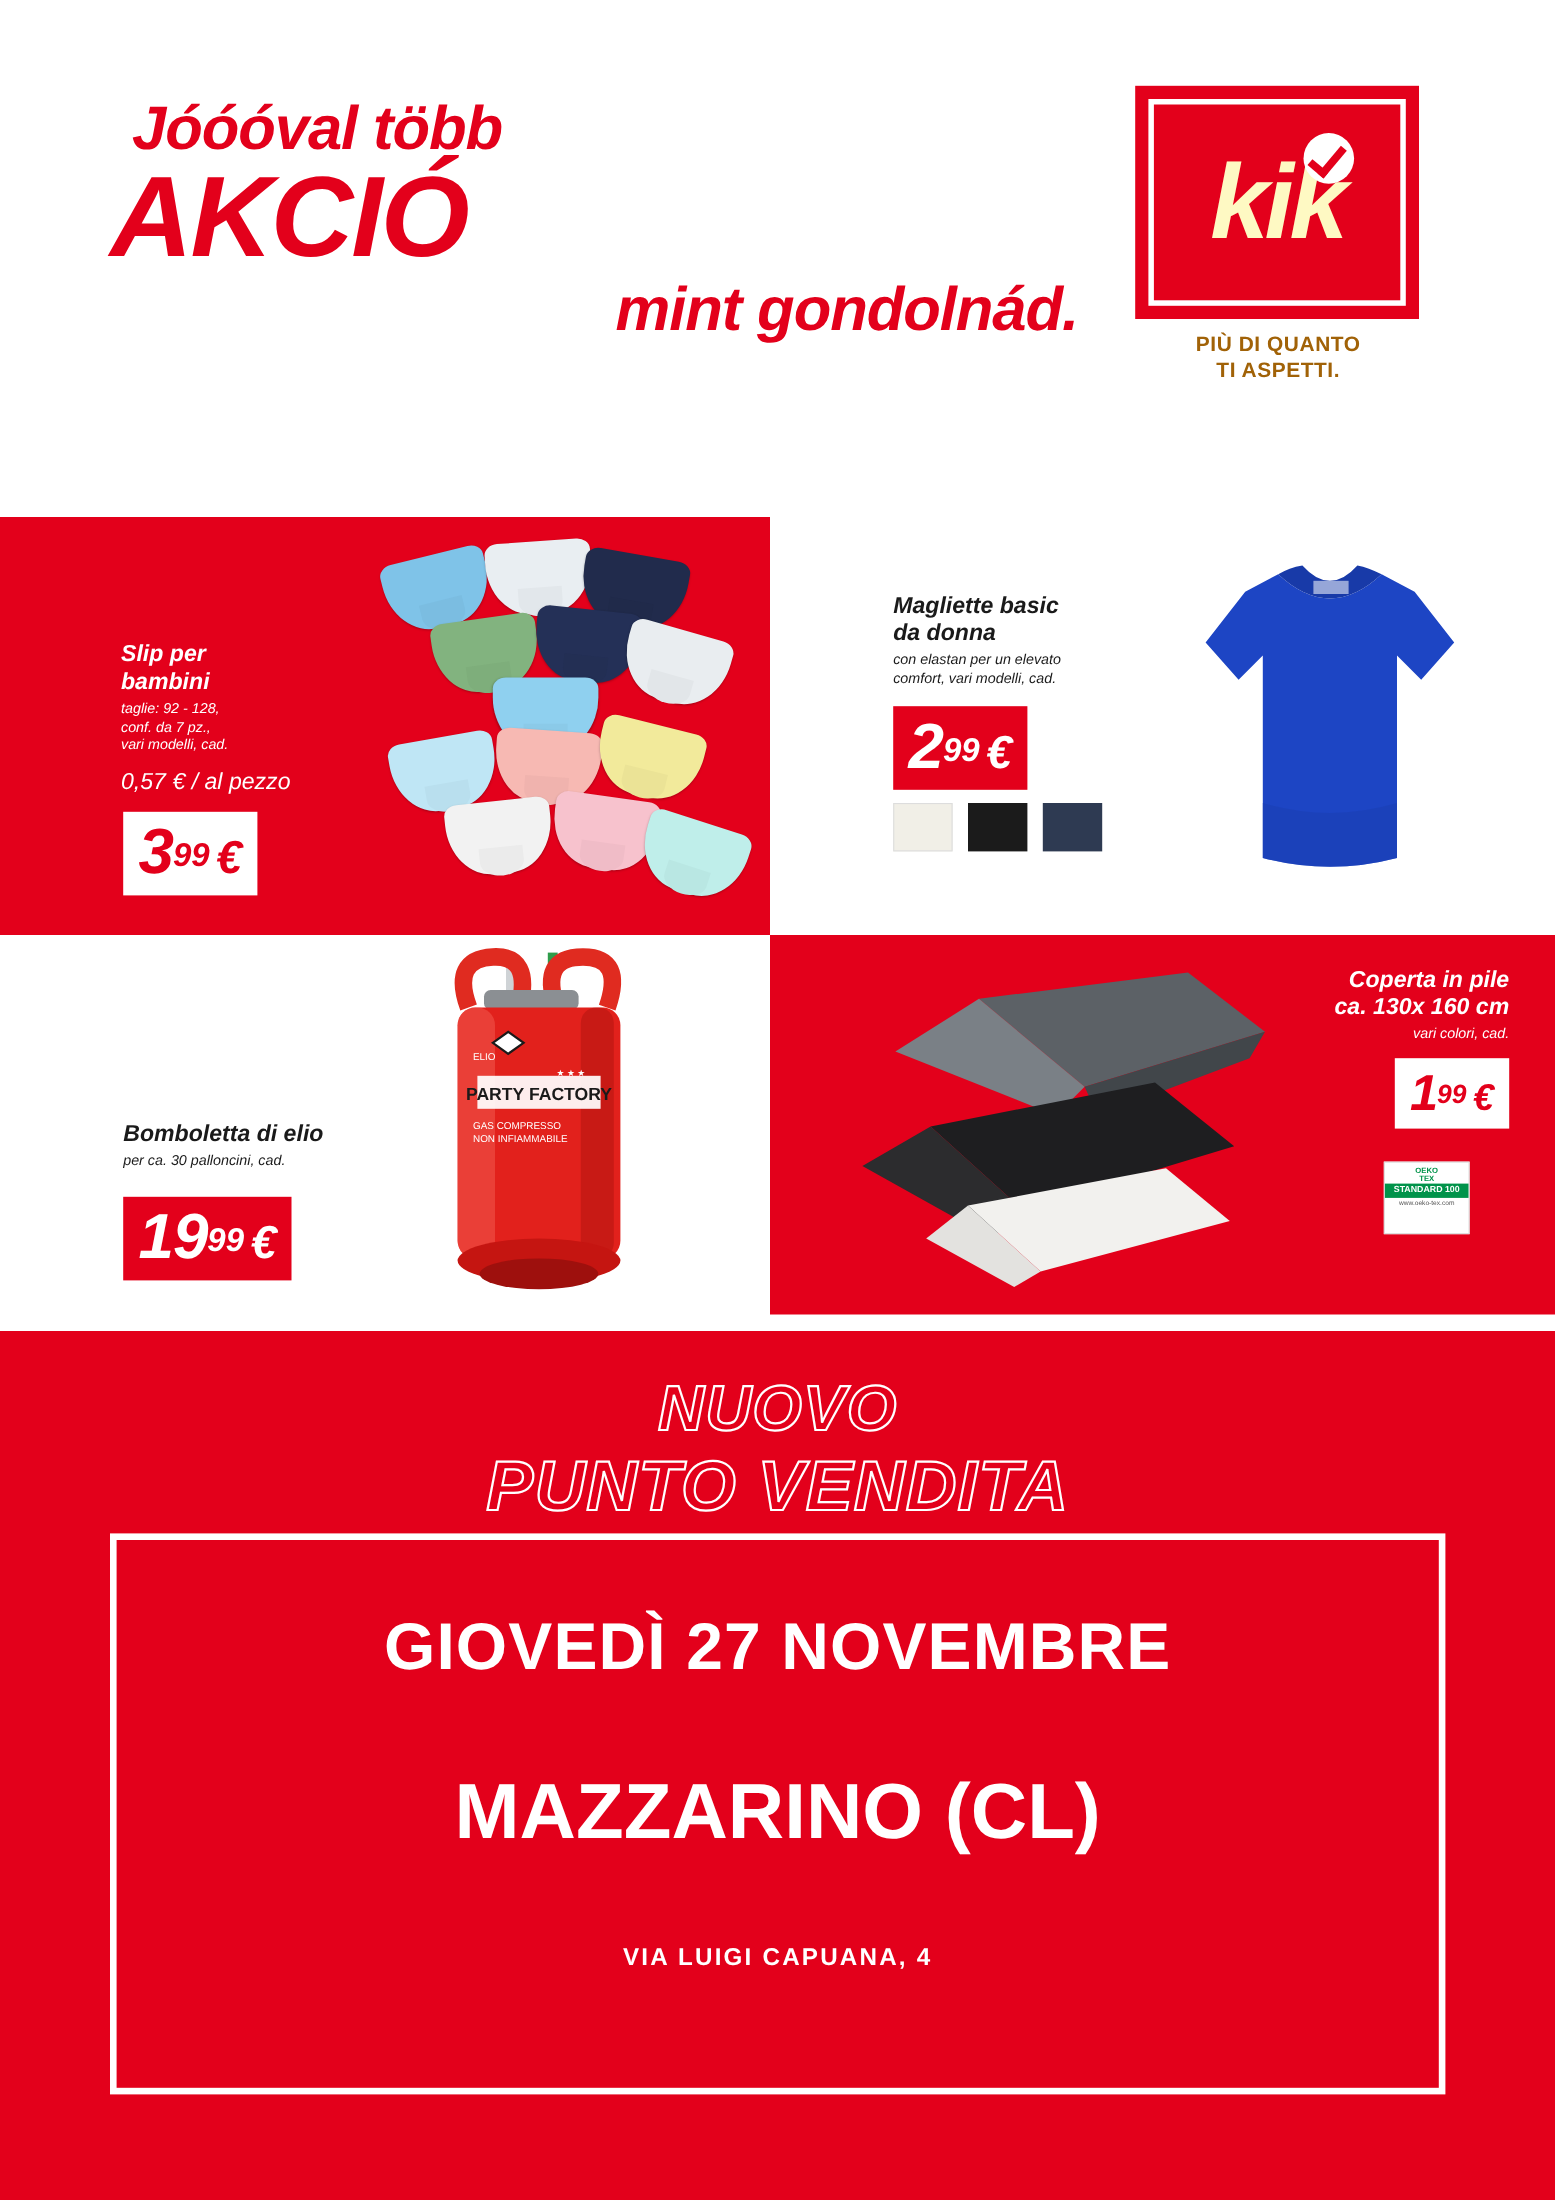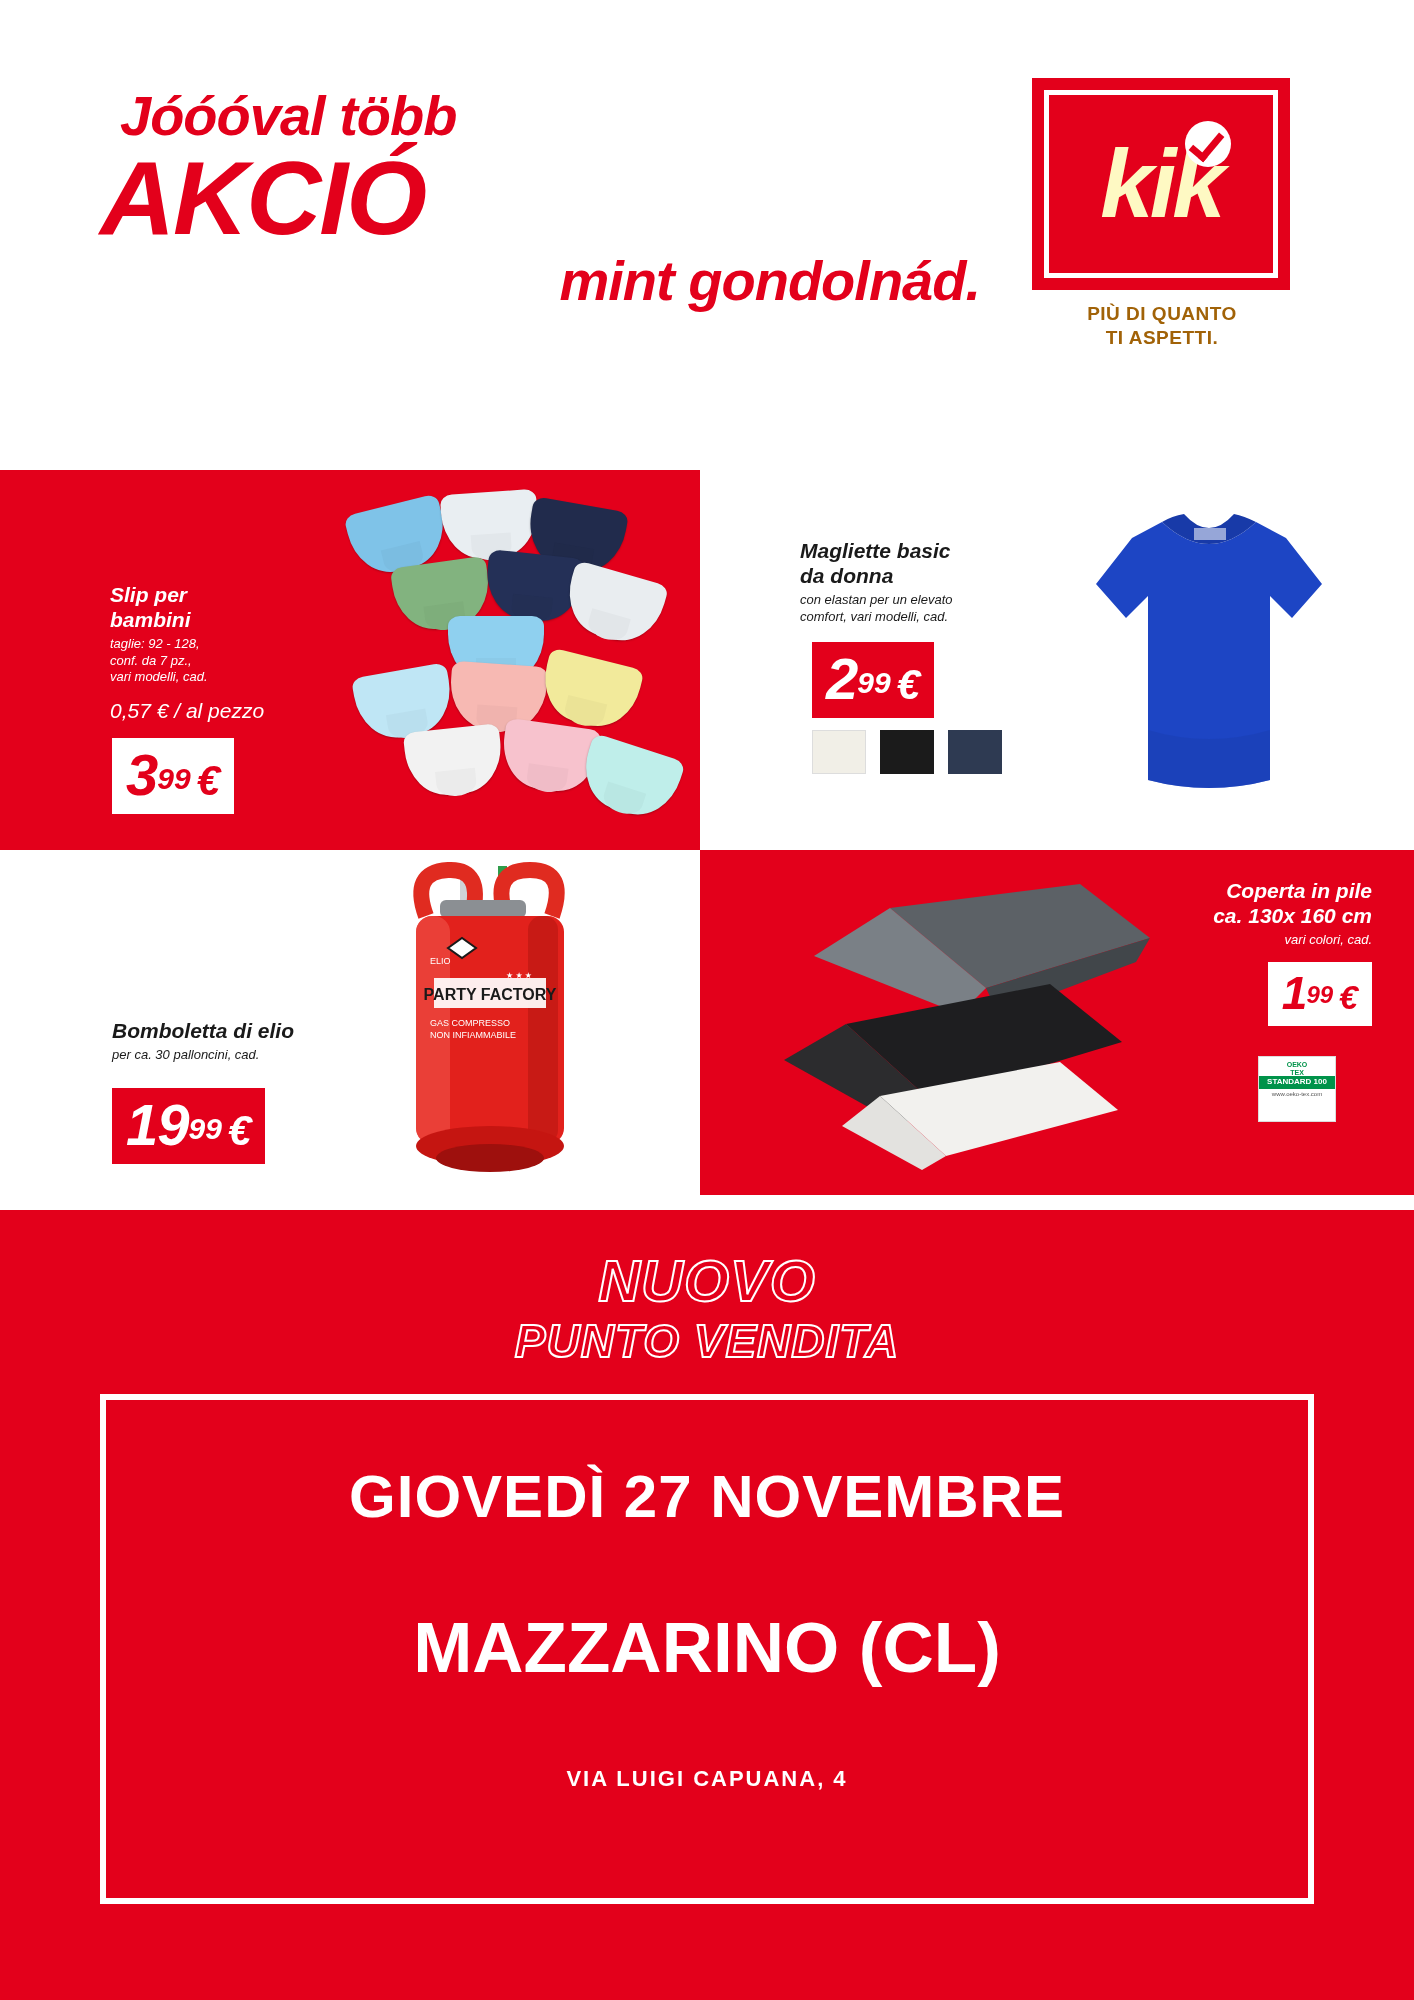--- a/index.html
+++ b/index.html
@@ -185,21 +185,21 @@
     content:"";
     position:absolute; left: 28px; bottom: -2px;
     width: 40px; height: 26px;
     background: inherit;
     border-radius: 50% 50% 0 0;
     transform: scaleY(-1);
     filter: brightness(.97);
   }
 
   
-  .c2-text { position: absolute; left: 100px; top: 68px; width: 300px; }
+  .c2-text { position: absolute; left: 112px; top: 68px; width: 300px; }
   .c2-price { position: absolute; left: 112px; top: 172px; }
   .swatches { position: absolute; left: 112px; top: 260px; display: flex; gap: 14px; }
   .sw { width: 54px; height: 44px; }
   .tshirt { position: absolute; right: 40px; top: 10px; width: 330px; height: 360px; }
 
   
   .c3-text { position: absolute; left: 112px; top: 168px; width: 260px; }
   .c3-price { position: absolute; left: 112px; top: 238px; }
   .tank { position: absolute; left: 330px; top: 10px; width: 320px; height: 330px; }
 
@@ -229,21 +229,21 @@
     text-align: center;
     padding-top: 38px;
     color: transparent;
     -webkit-text-stroke: 2px #ffffff;
     font-style: italic;
     font-weight: bold;
     font-size: 58px;
     line-height: 1.15;
     letter-spacing: 1px;
   }
-  .nuovo .n2 { font-size: 46px; }
+  .nuovo .n2 { font-size: 64px; }
   .store-box {
     position: absolute;
     left: 100px;
     top: 184px;
     width: 1214px;
     height: 510px;
     border: 6px solid #ffffff;
   }
   .store-date {
     text-align: center;

